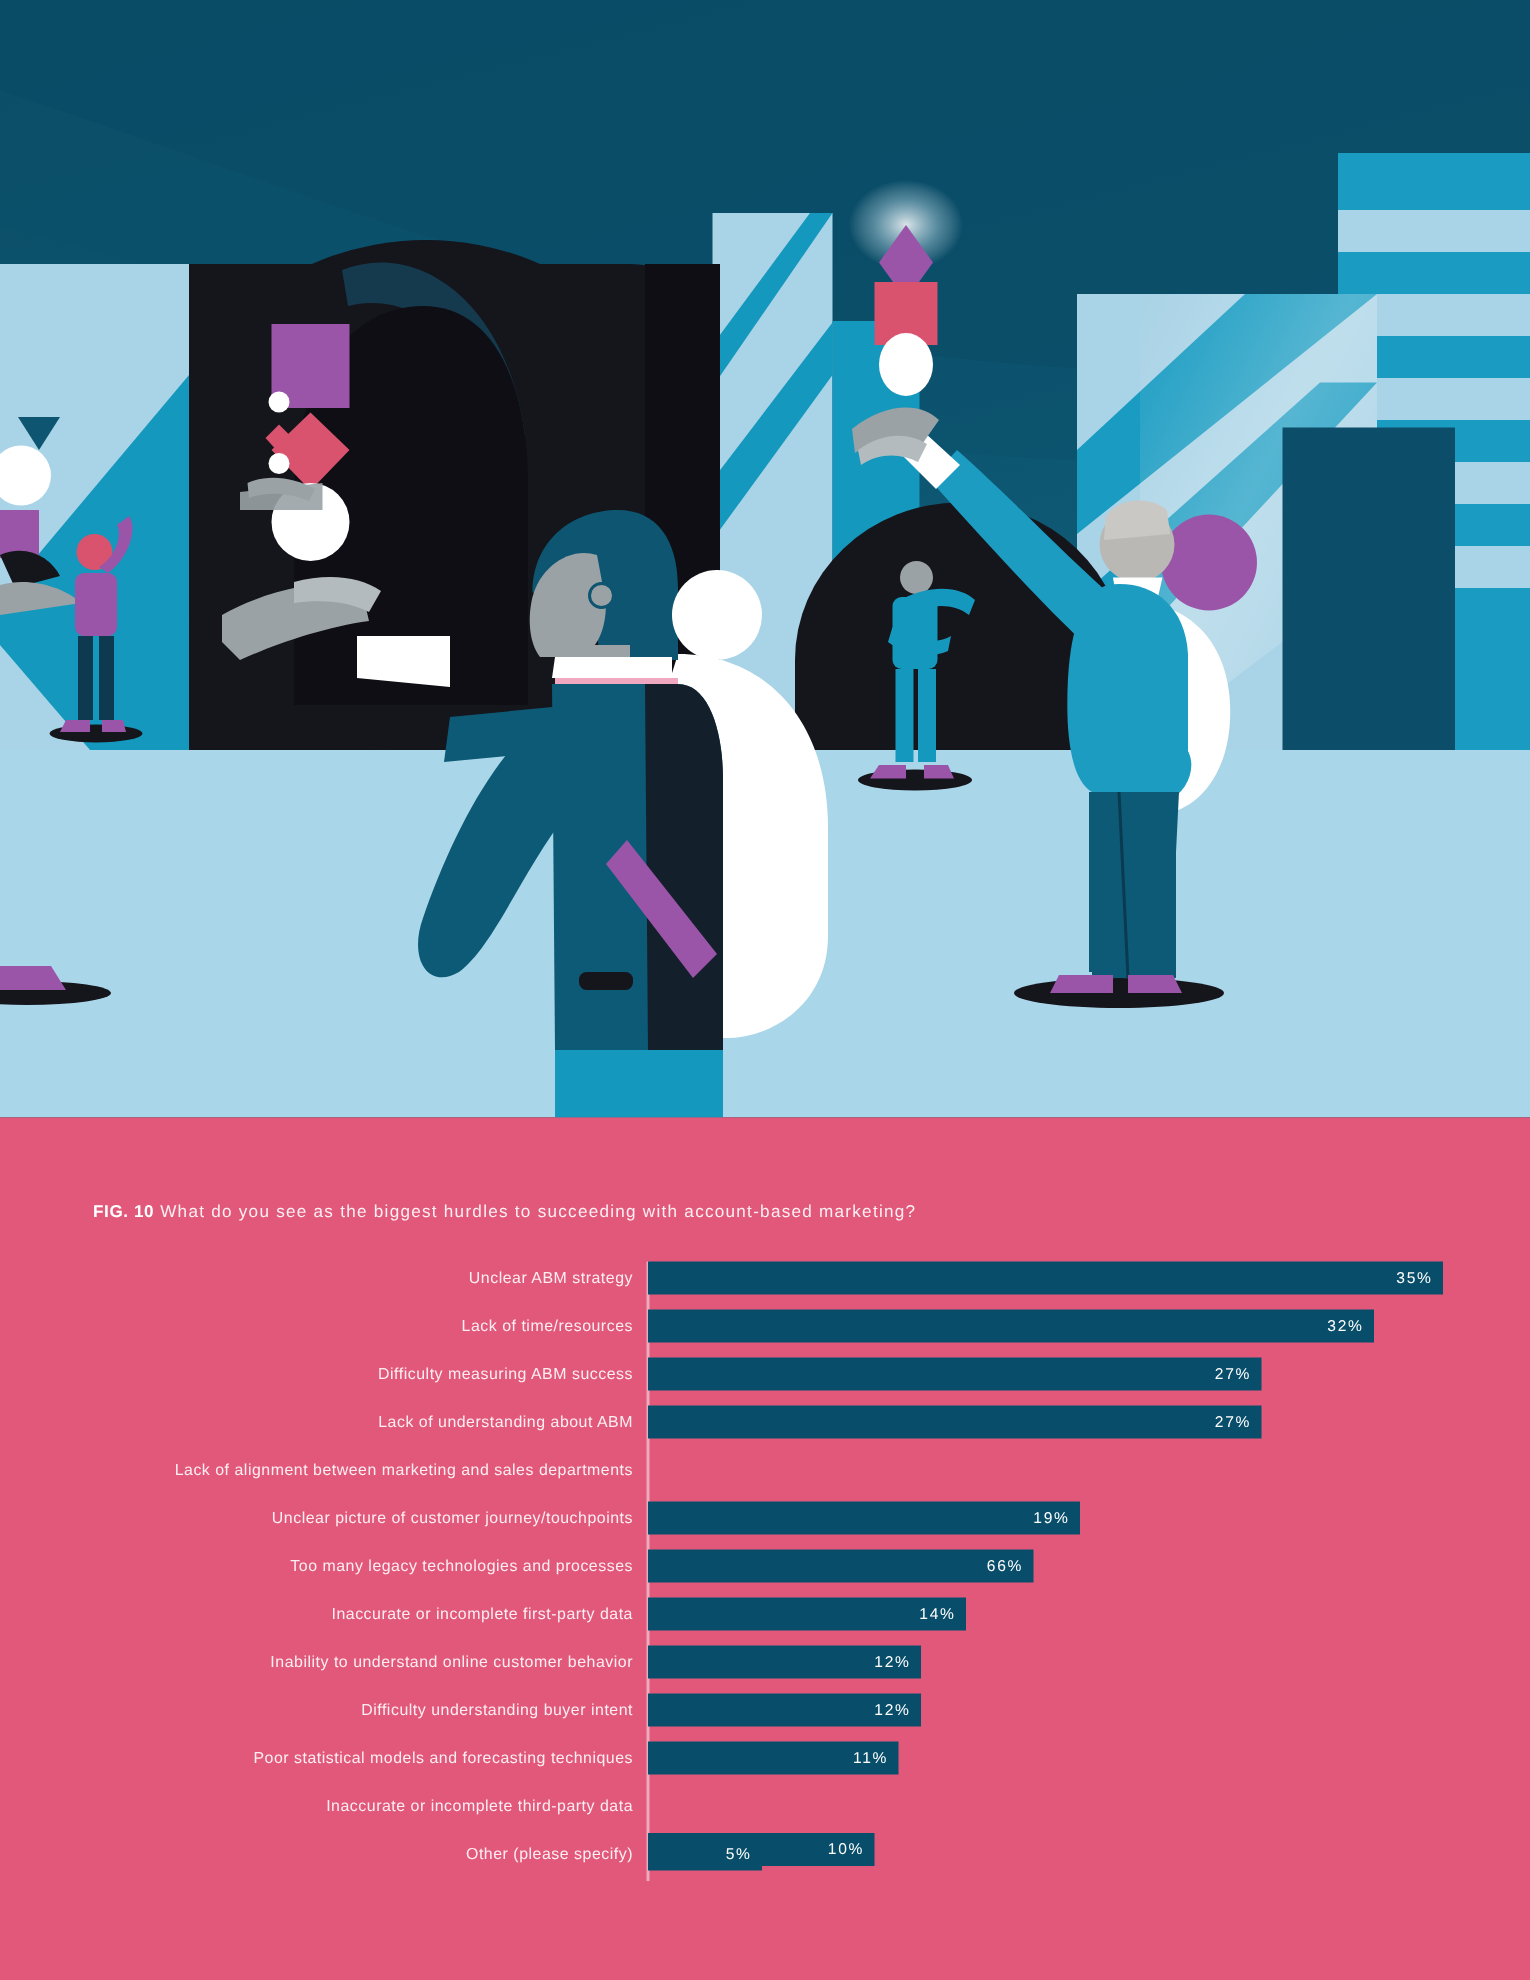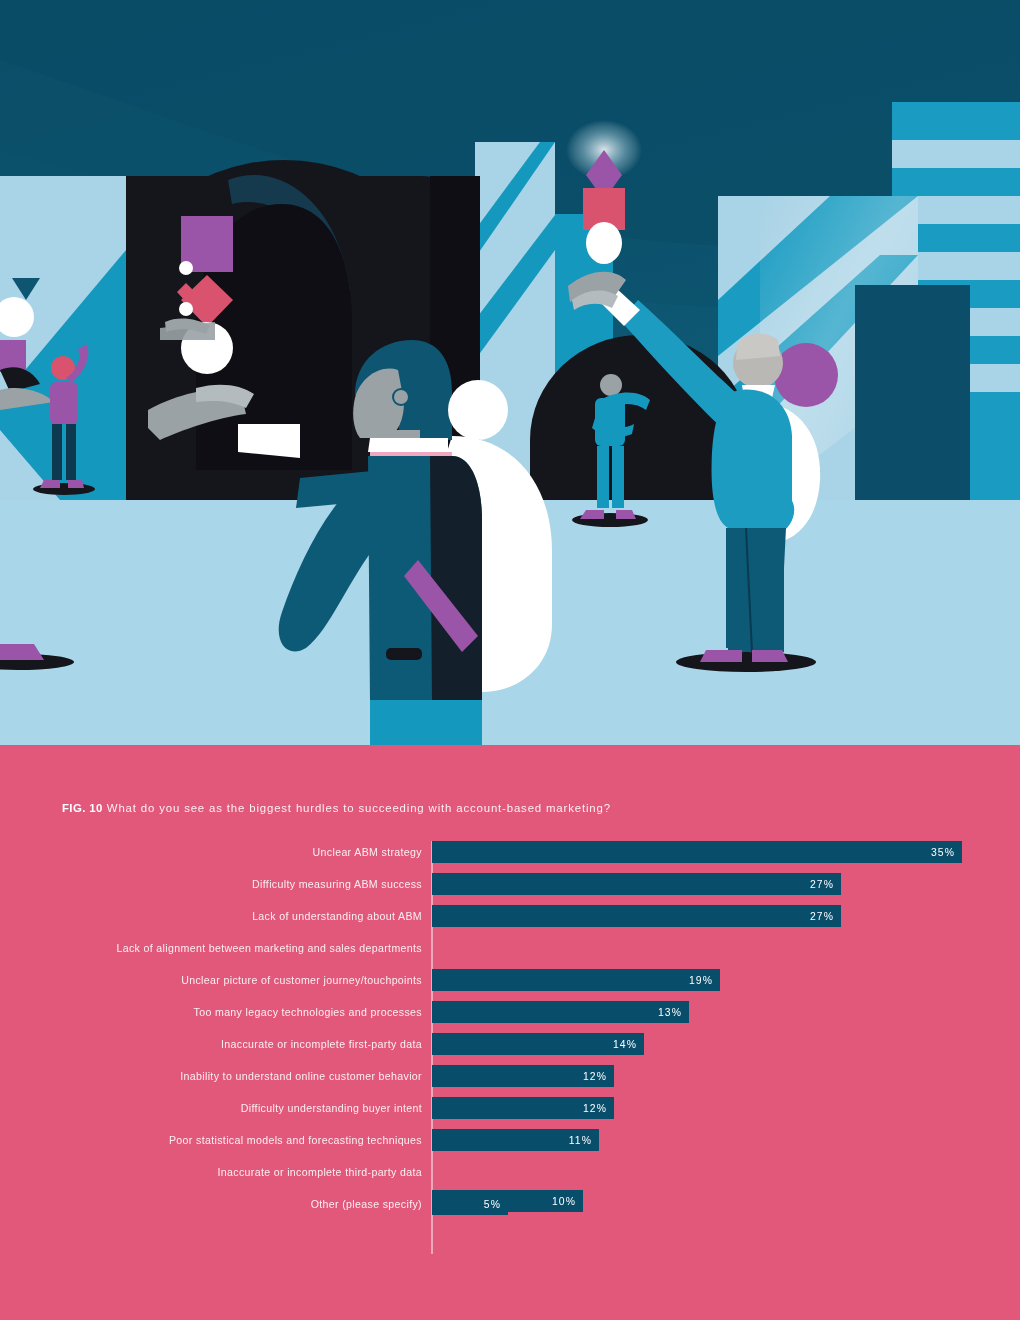--- a/index.html
+++ b/index.html
@@ -293,20 +293,26 @@
     <div class="plot">
       <div class="axis-line"></div>
       <div id="rows">
           <div class="row">
             <div class="row-label">Unclear ABM strategy</div>
             <div class="bar" style="width: 530px; background: rgb(8, 78, 107);">
               <span class="bar-value">35%</span>
             </div>
           </div>
           <div class="row">
+            <div class="row-label">Lack of time/resources</div>
+            <div class="bar" style="width: 484px; background: rgb(8, 78, 107);">
+              <span class="bar-value">32%</span>
+            </div>
+          </div>
+          <div class="row">
             <div class="row-label">Difficulty measuring ABM success</div>
             <div class="bar" style="width: 409px; background: rgb(8, 78, 107);">
               <span class="bar-value">27%</span>
             </div>
           </div>
           <div class="row">
             <div class="row-label">Lack of understanding about ABM</div>
             <div class="bar" style="width: 409px; background: rgb(8, 78, 107);">
               <span class="bar-value">27%</span>
             </div>
@@ -316,21 +322,21 @@
           </div>
           <div class="row">
             <div class="row-label">Unclear picture of customer journey/touchpoints</div>
             <div class="bar" style="width: 288px; background: rgb(8, 78, 107);">
               <span class="bar-value">19%</span>
             </div>
           </div>
           <div class="row">
             <div class="row-label">Too many legacy technologies and processes</div>
             <div class="bar" style="width: 257px; background: rgb(8, 78, 107);">
-              <span class="bar-value">13%</span>
+              <span class="bar-value">66%</span>
             </div>
           </div>
           <div class="row">
             <div class="row-label">Inaccurate or incomplete first-party data</div>
             <div class="bar" style="width: 212px; background: rgb(8, 78, 107);">
               <span class="bar-value">14%</span>
             </div>
           </div>
           <div class="row">
             <div class="row-label">Inability to understand online customer behavior</div>

